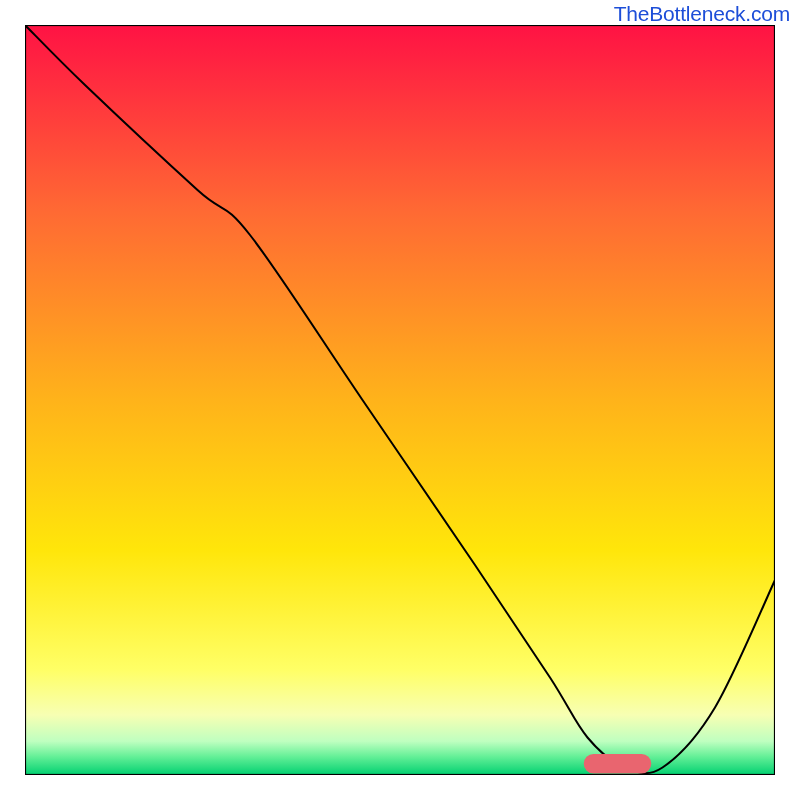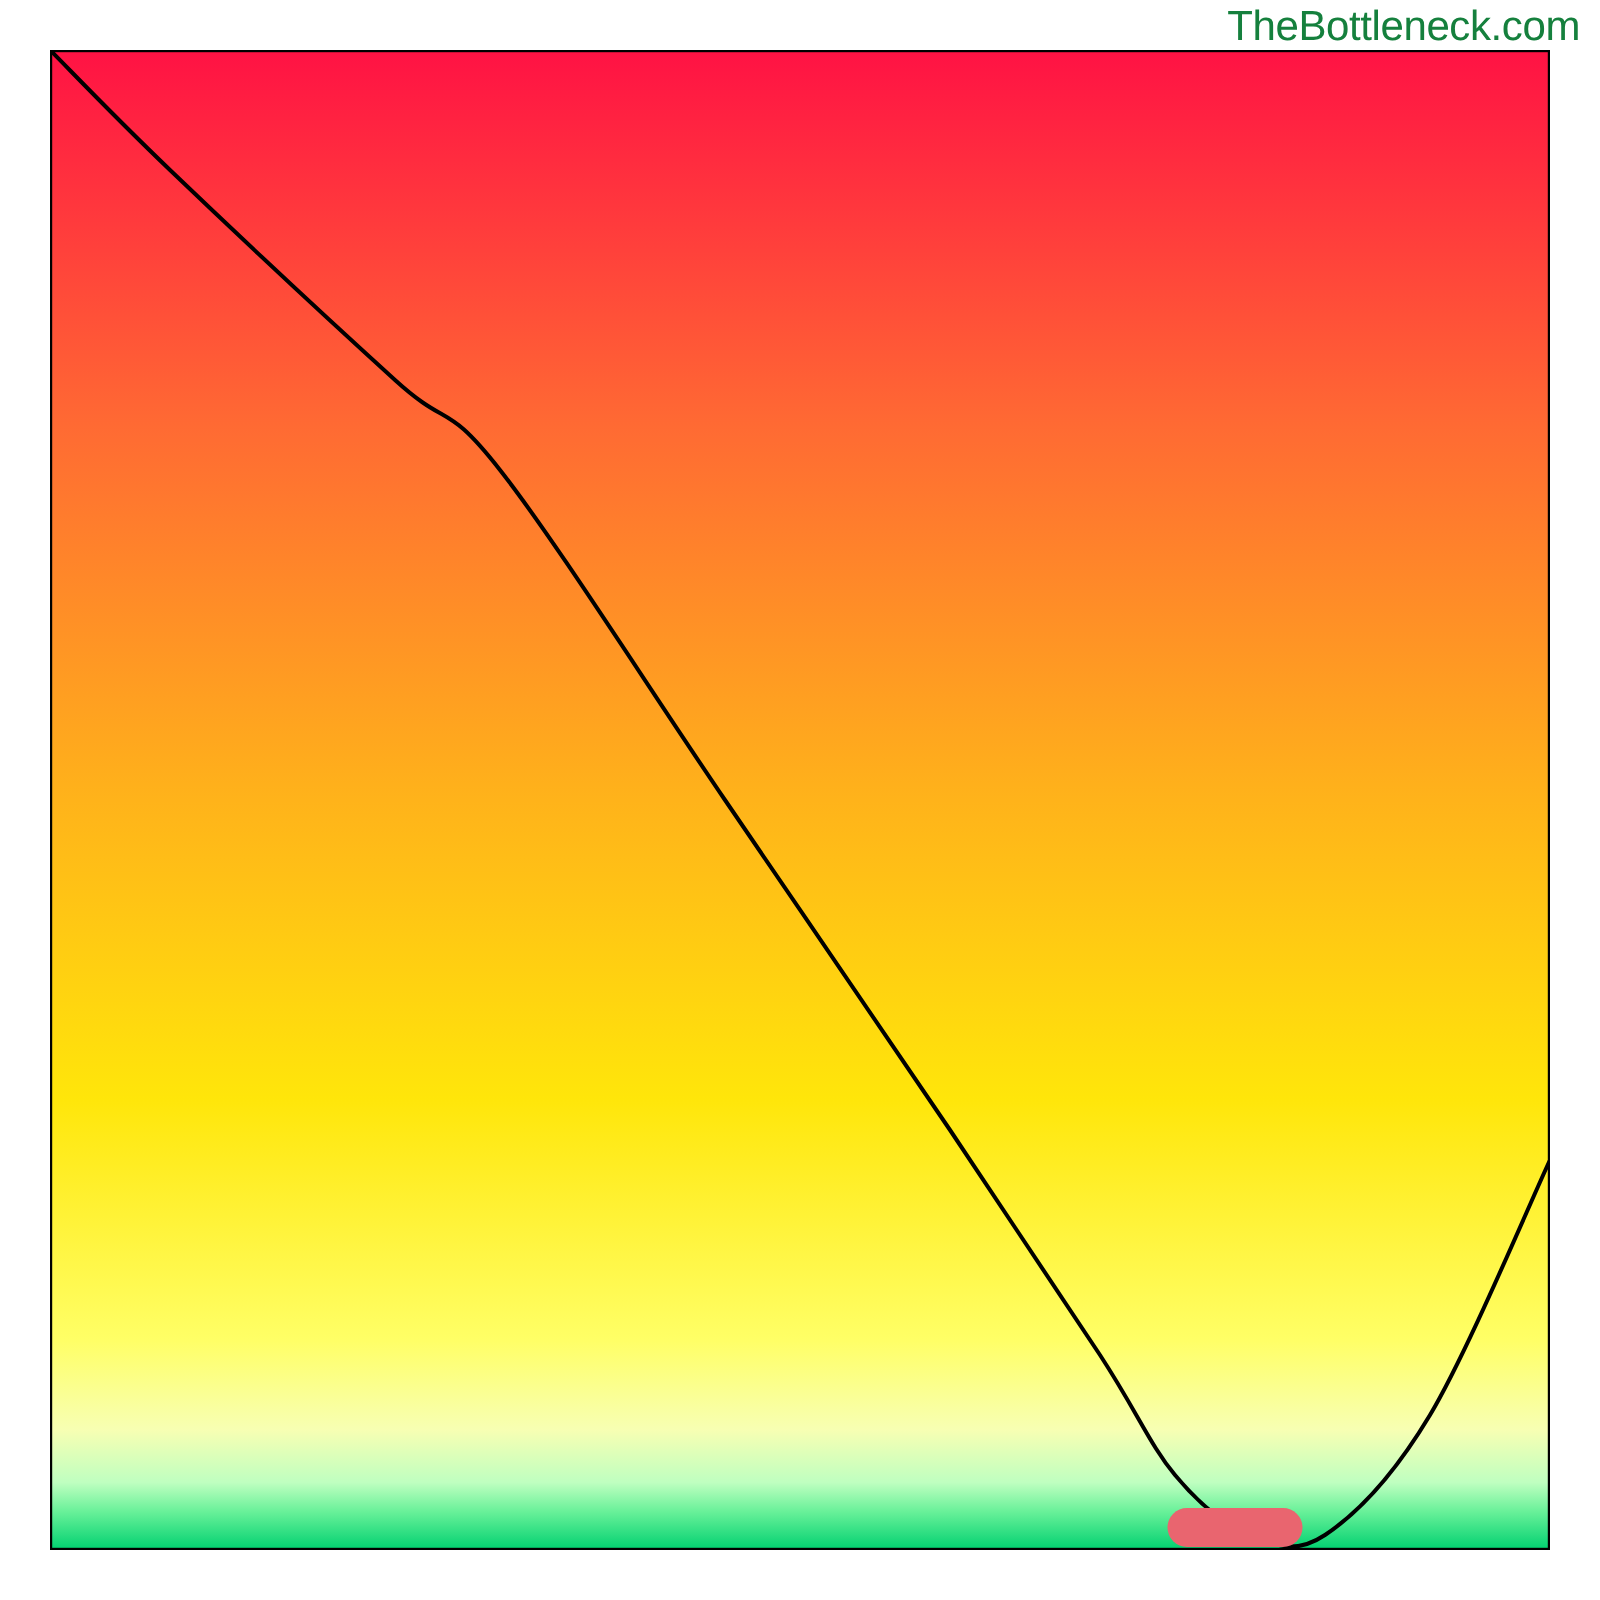--- a/index.html
+++ b/index.html
@@ -8,21 +8,21 @@
     width: 800px;
     height: 800px;
     overflow: hidden;
     background: #ffffff;
     font-family: Arial, Helvetica, sans-serif;
   }
   .attribution {
     position: absolute;
     top: 2px;
     right: 10px;
-    color: #15803d;
+    color: #1d4ed8;
     font-size: 21px;
     font-weight: 500;
     letter-spacing: -0.2px;
   }
   .plot-wrap {
     position: absolute;
     left: 25px;
     top: 25px;
     width: 750px;
     height: 750px;

